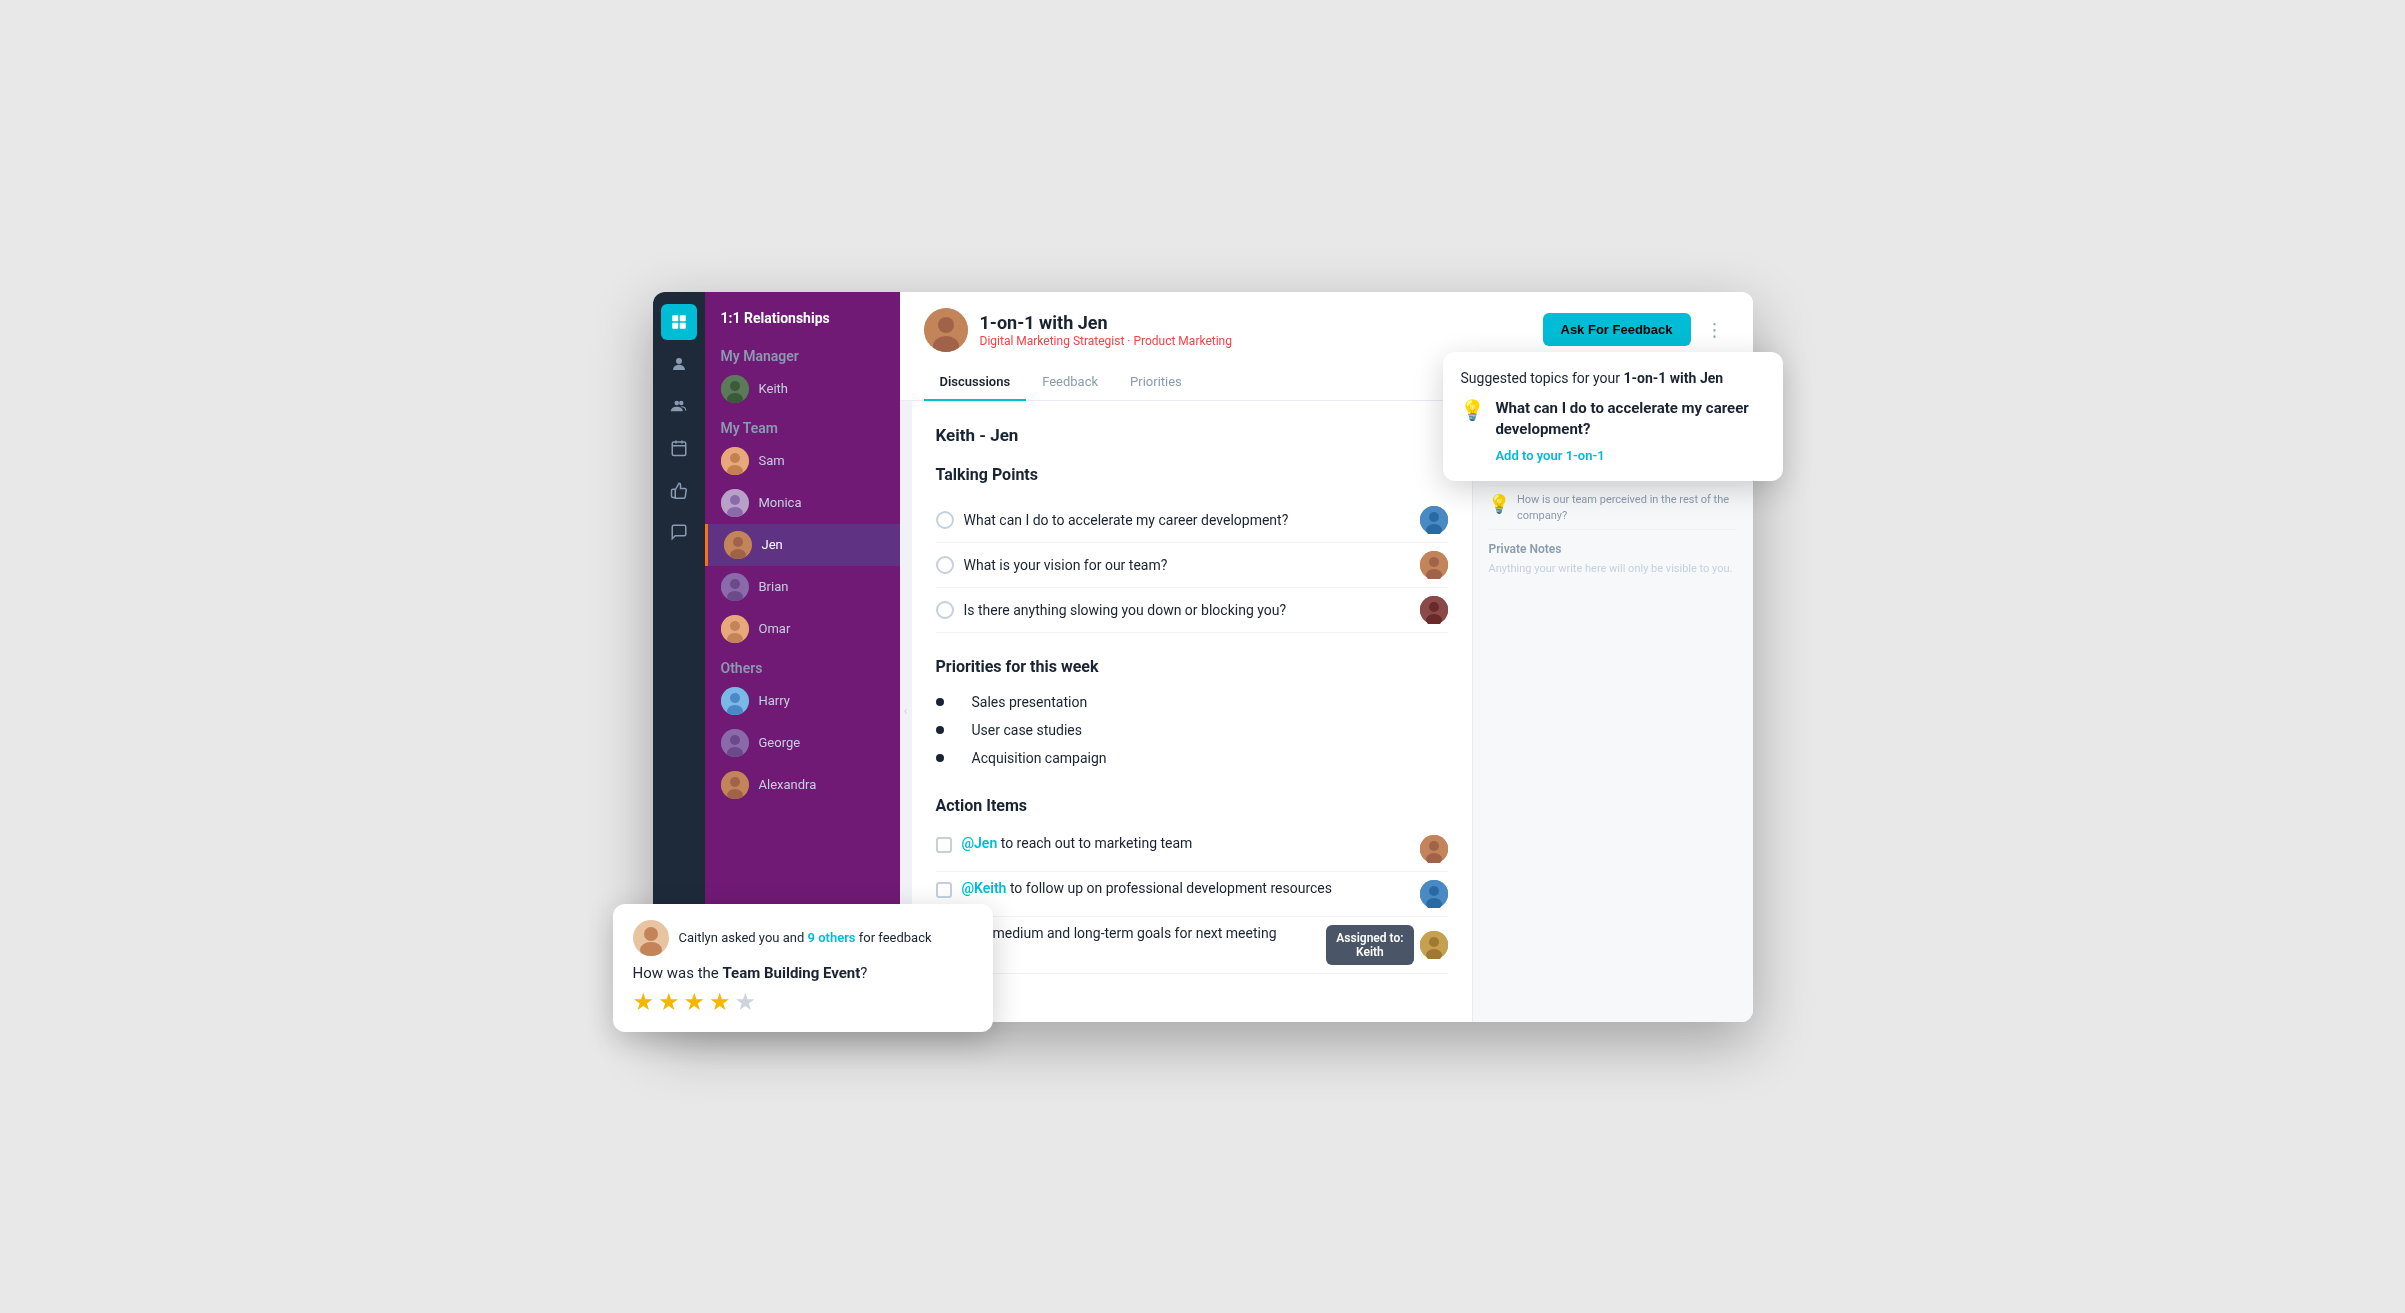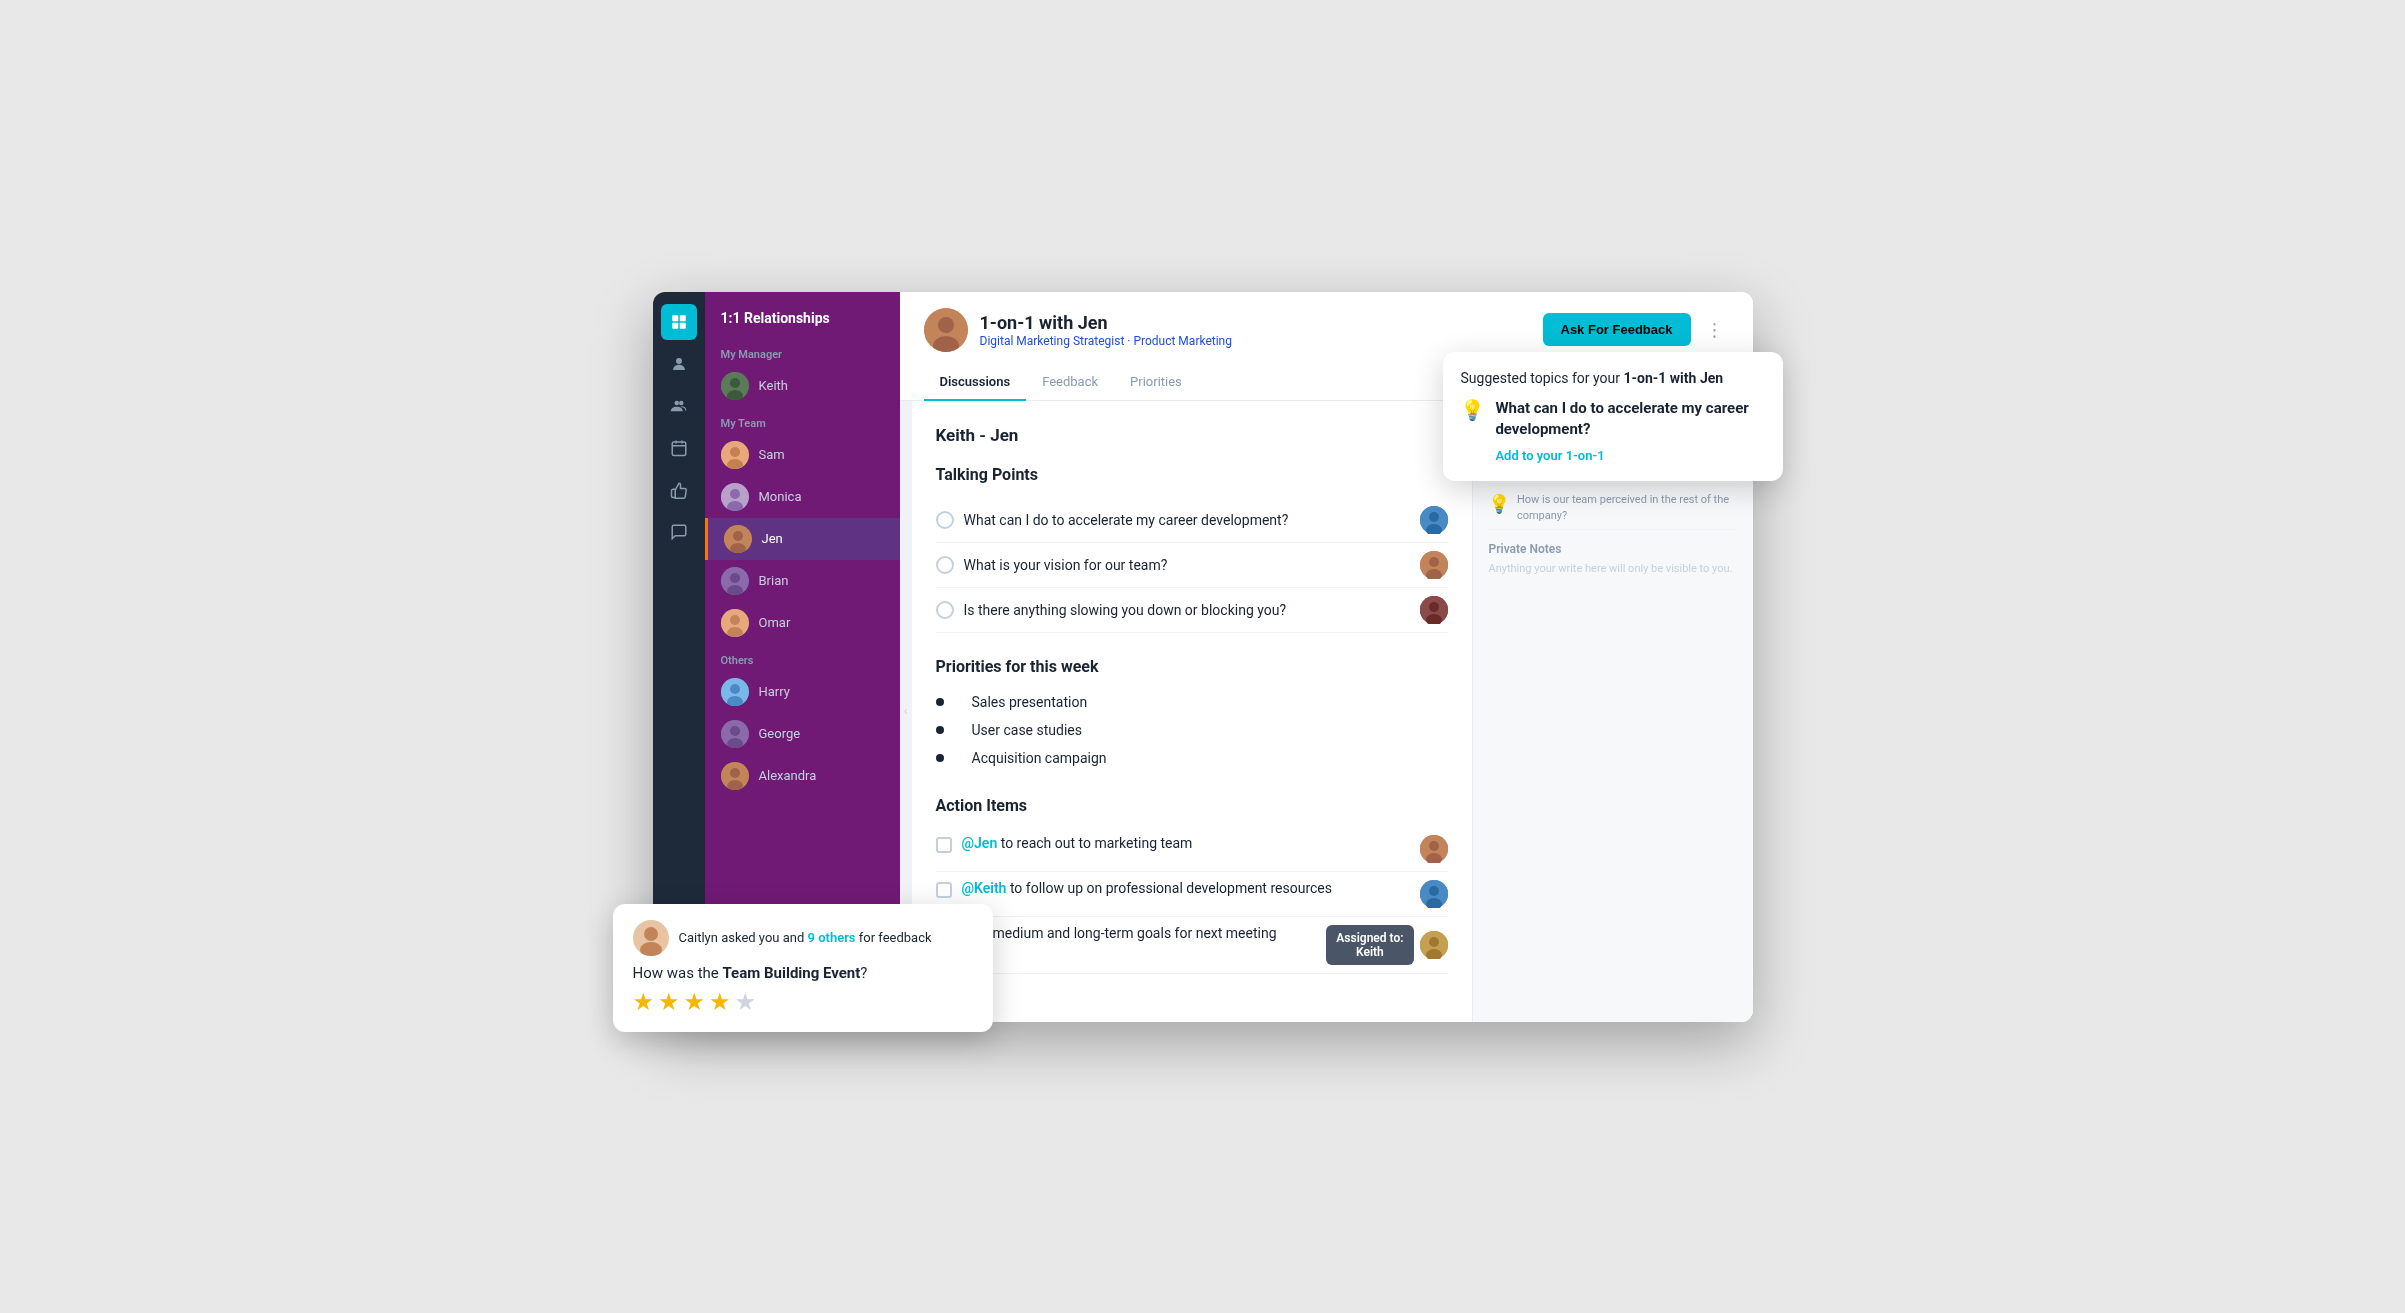--- a/index.html
+++ b/index.html
@@ -64,21 +64,21 @@
       padding: 0;
       overflow-y: auto;
     }
     .nav-sidebar-title {
       font-size: 14px;
       font-weight: 700;
       color: #fff;
       padding: 18px 16px 12px;
     }
     .nav-section-label {
-      font-size: 11px;
+      font-size: 14px;
       color: #8a9bb0;
       padding: 10px 16px 4px;
       font-weight: 600;
       text-transform: none;
     }
     .nav-item {
       display: flex;
       align-items: center;
       gap: 10px;
       padding: 7px 16px;
@@ -164,21 +164,21 @@
       justify-content: center;
       overflow: hidden;
     }
     .header-name {
       font-size: 18px;
       font-weight: 700;
       color: #1a2332;
     }
     .header-subtitle {
       font-size: 12px;
-      color: #1d4ed8;
+      color: #ef4444;
       margin-top: 1px;
     }
     .header-actions {
       display: flex;
       align-items: center;
       gap: 10px;
     }
     .btn-ask-feedback {
       background: #00bcd4;
       color: #000000;

